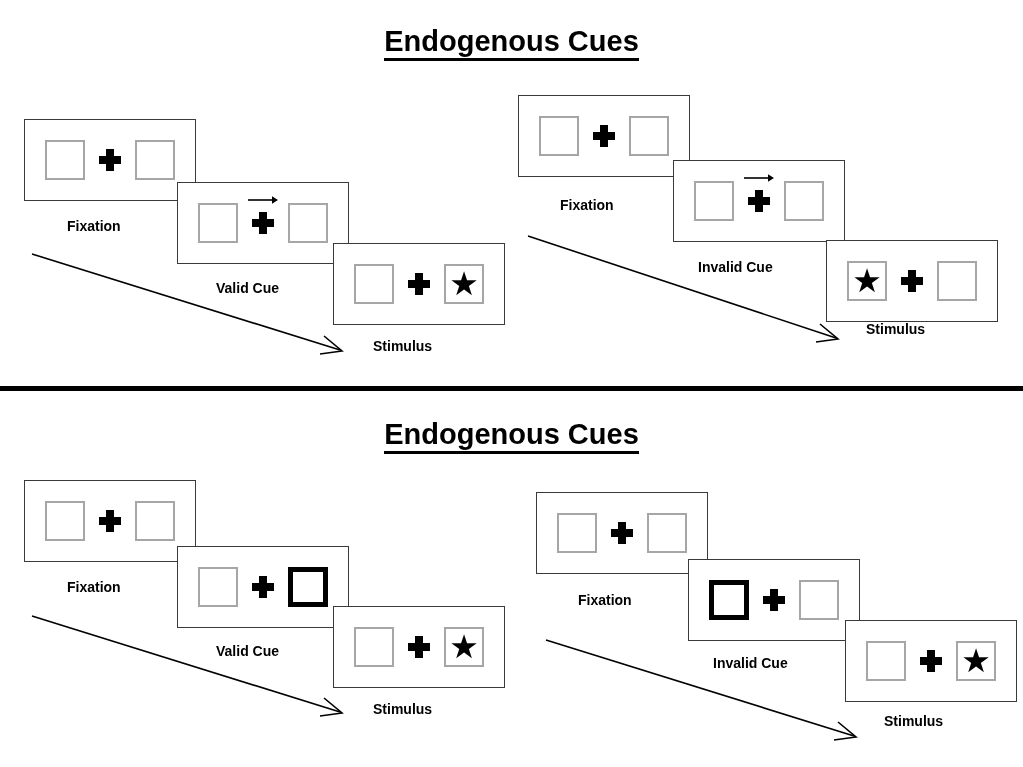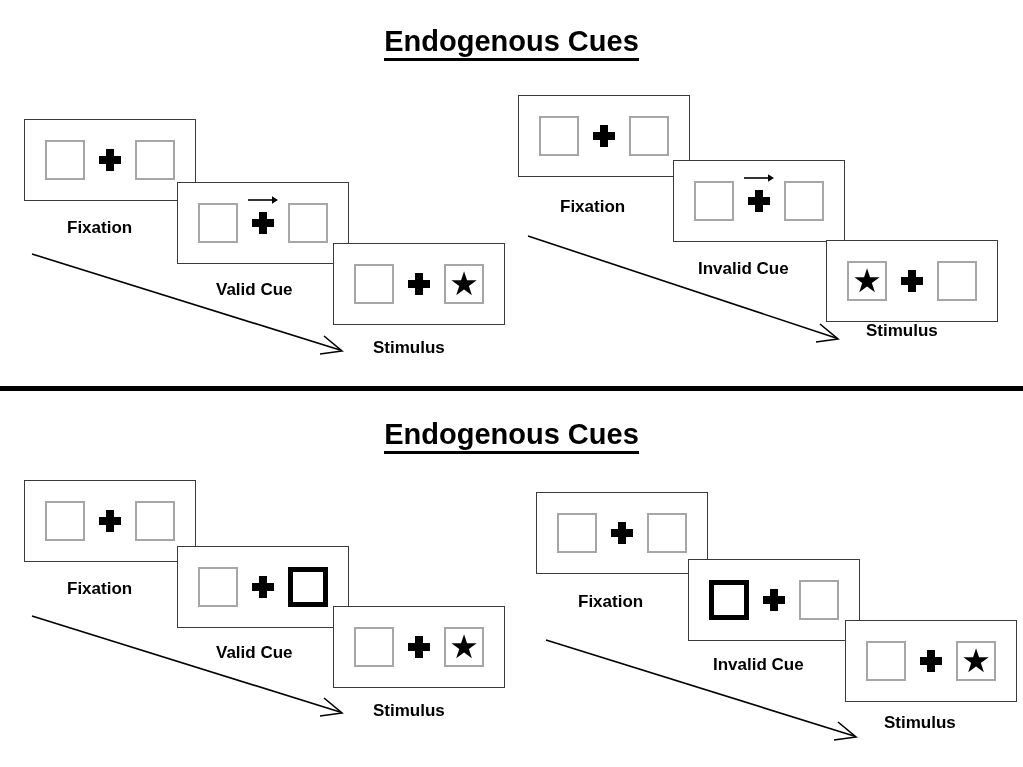--- a/index.html
+++ b/index.html
@@ -112,21 +112,21 @@
     top: -18px;
     left: 50%;
     transform: translateX(-50%);
     width: 30px;
     height: 12px;
   }
 
   
   .caption {
     position: absolute;
-    font-size: 17px;
+    font-size: 14px;
     font-weight: bold;
     white-space: nowrap;
   }
 
   
   .time-arrow {
     position: absolute;
     overflow: visible;
   }
 </style>

